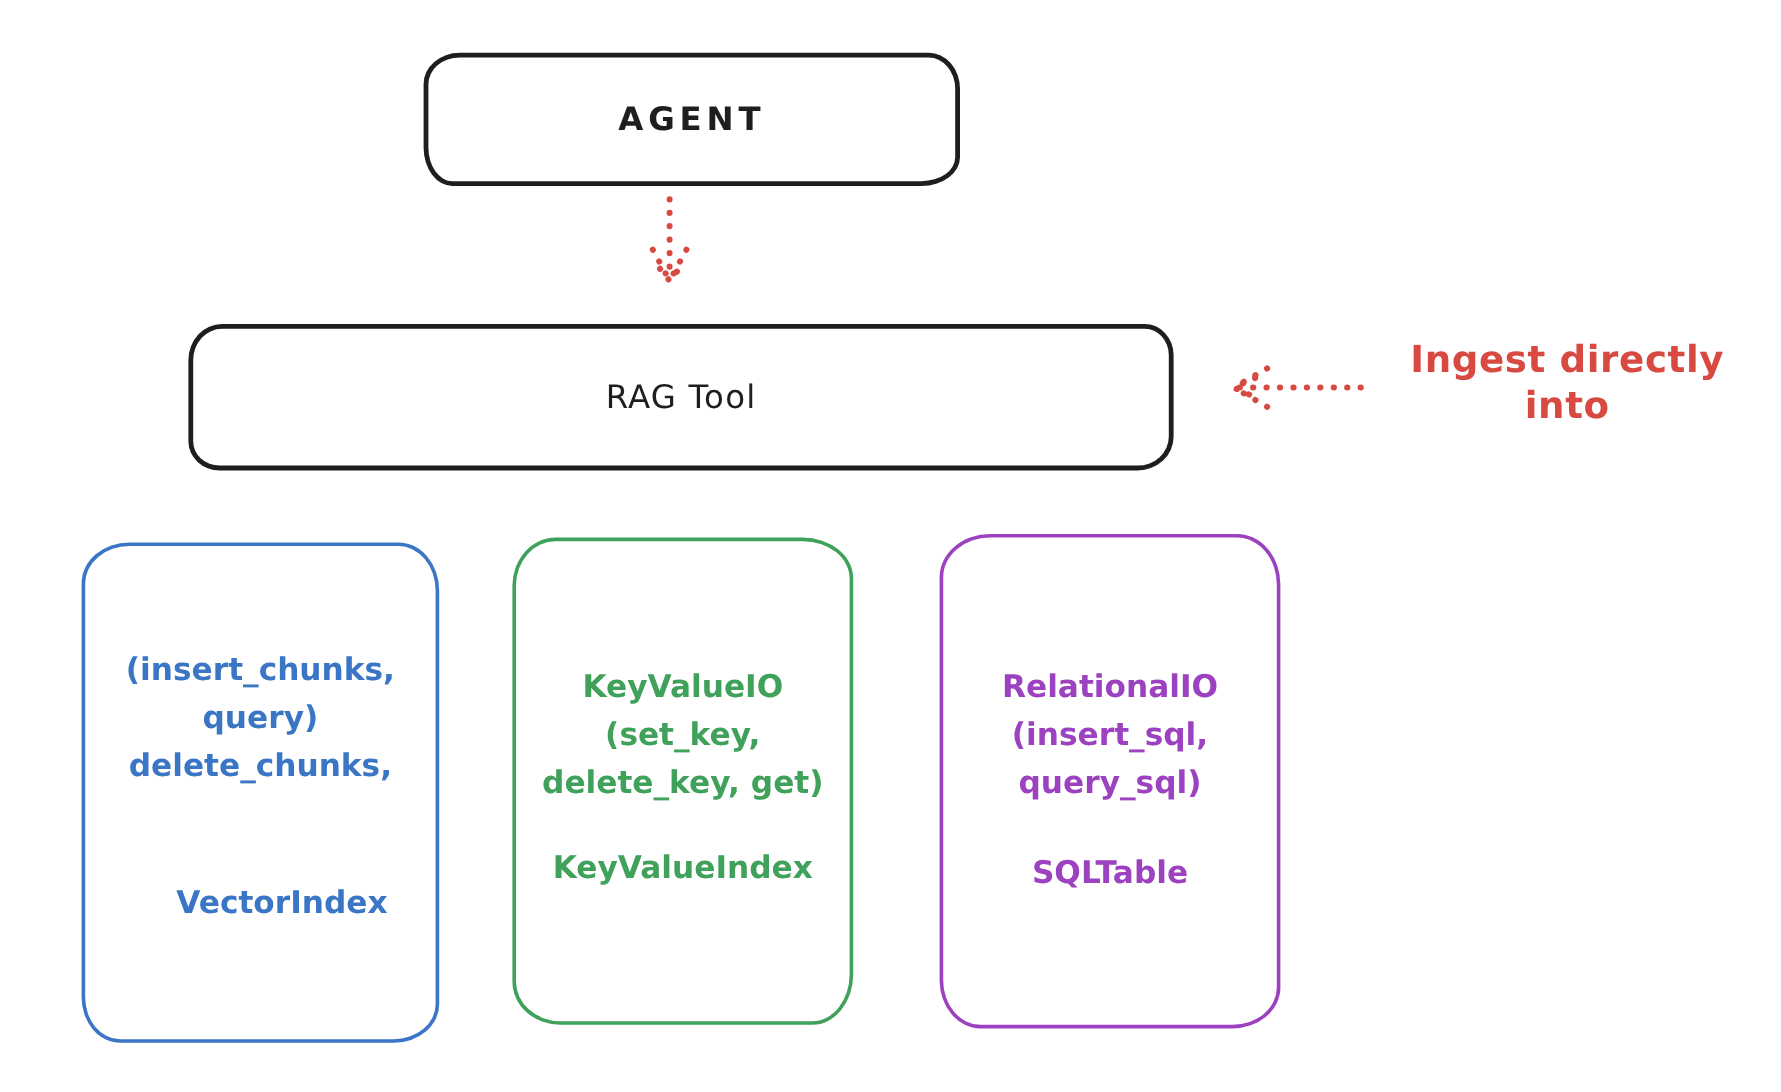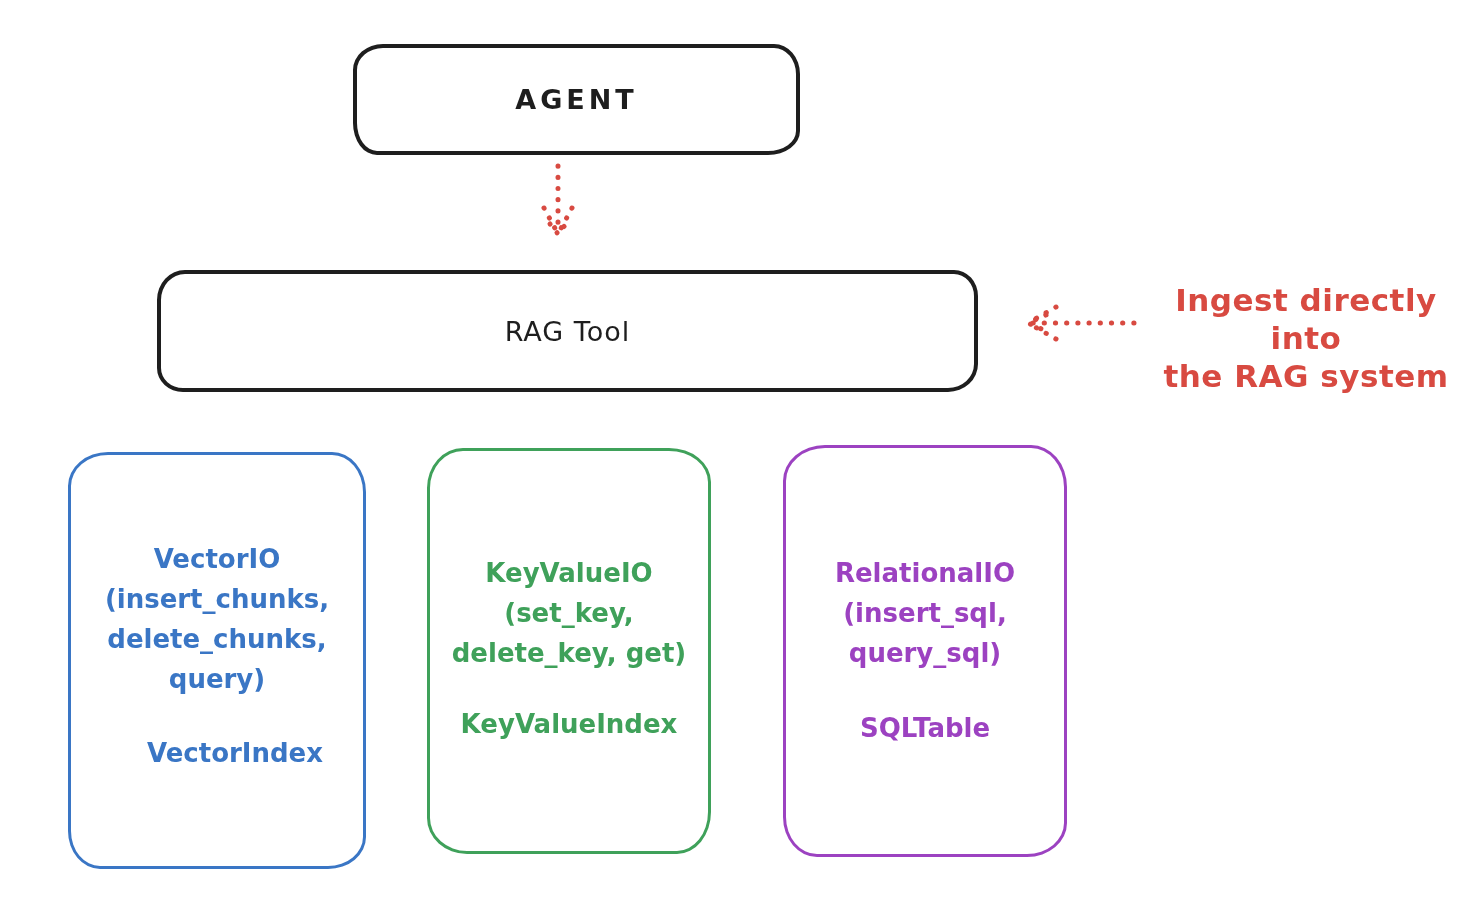--- a/index.html
+++ b/index.html
@@ -122,29 +122,27 @@
 
   <svg class="arrow-svg arrow-ingest-svg" width="128" height="48" viewBox="0 0 128 48">
     <path class="dotted-stroke" d="M122 24 L18 24"></path>
     <path class="dotted-stroke" d="M44 8 L16 24"></path>
     <path class="dotted-stroke" d="M44 40 L16 24"></path>
     <path class="dotted-stroke" d="M34 16 L16 24 L34 32"></path>
   </svg>
 
   <div class="annotation">
     <span style="display:block">Ingest directly into</span>
-    <span style="display:block">the RAG system</span>
   </div>
 
   <div class="io-box io-vector">
     <div class="io-title">
-      <span>VectorIO</span>
       <span>(insert_chunks,</span>
+      <span>query)</span>
       <span>delete_chunks,</span>
-      <span>query)</span>
     </div>
     <div class="io-index">VectorIndex</div>
   </div>
 
   <div class="io-box io-relational">
     <div class="io-title">
       <span>RelationalIO</span>
       <span>(insert_sql,</span>
       <span>query_sql)</span>
     </div>

